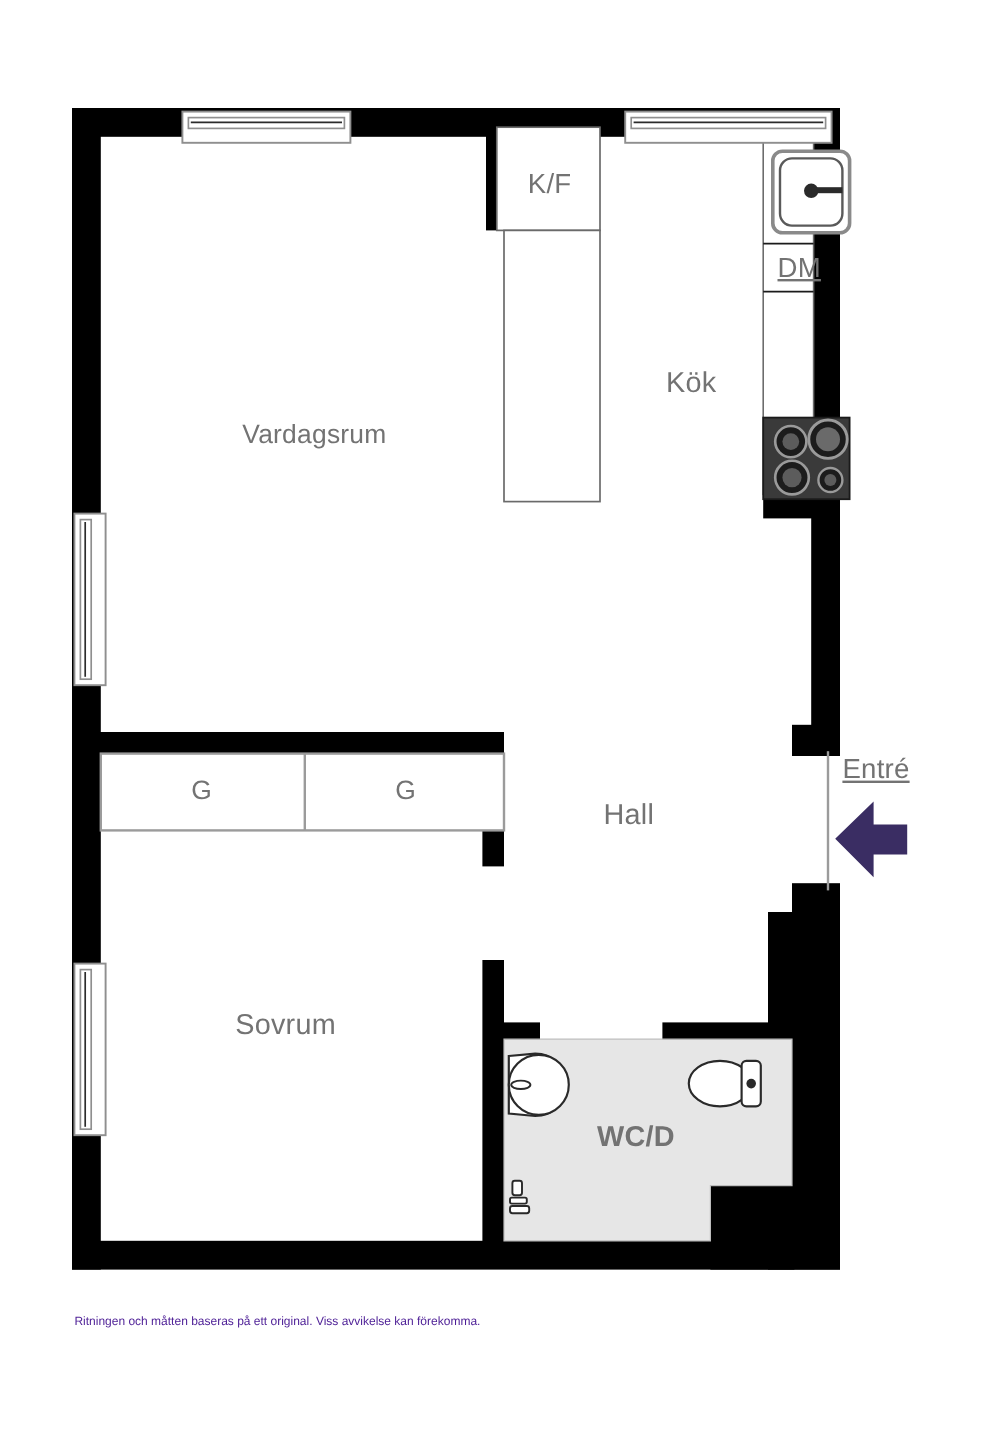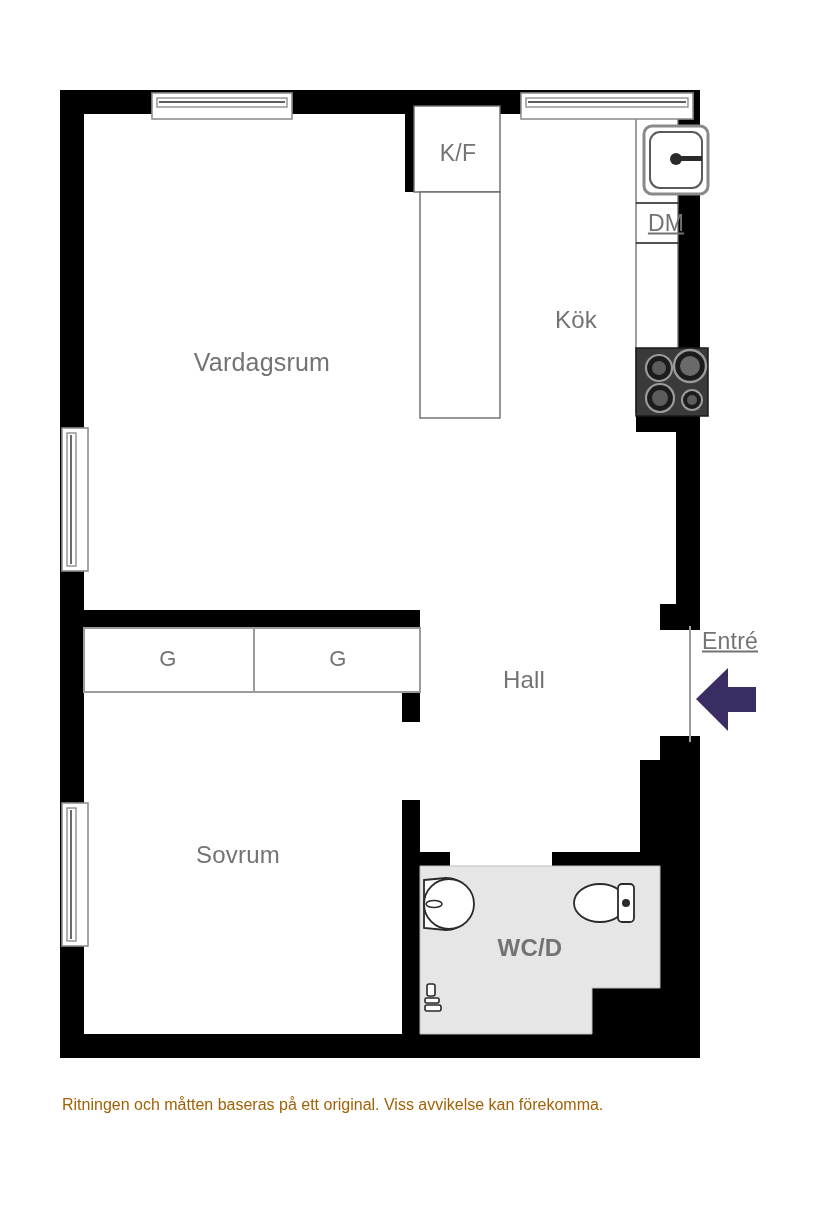--- a/index.html
+++ b/index.html
@@ -30,30 +30,30 @@
     display: block;
   }
   .room-label {
     position: absolute;
     font-family: "Liberation Sans", sans-serif;
     color: #737373;
     white-space: nowrap;
     transform: translate(-50%, -50%);
     letter-spacing: 0.2px;
   }
-  .lbl-xl { font-size: 25px; }
+  .lbl-xl { font-size: 22px; }
   .lbl-lg { font-size: 24px; }
   .lbl-md { font-size: 23px; }
   .lbl-sm { font-size: 22px; }
   .caption {
     position: absolute;
     left: 62px;
     top: 1096px;
-    font-size: 16px;
-    color: #a16207;
+    font-size: 10px;
+    color: #4c1d95;
     font-family: "Liberation Sans", sans-serif;
     white-space: nowrap;
   }
 </style>
 </head>
 <body>
 
 <div id="plan-root">
 
   <svg class="floorplan" viewBox="0 0 825 1206" xmlns="http://www.w3.org/2000/svg">

